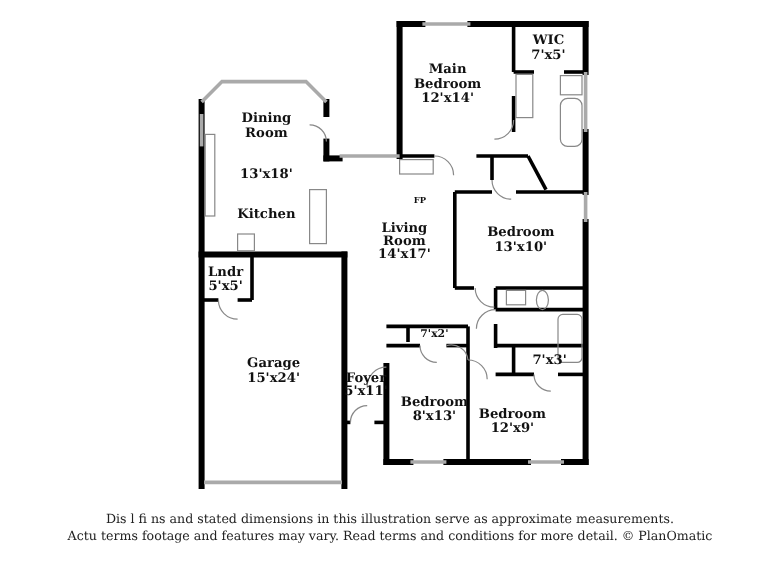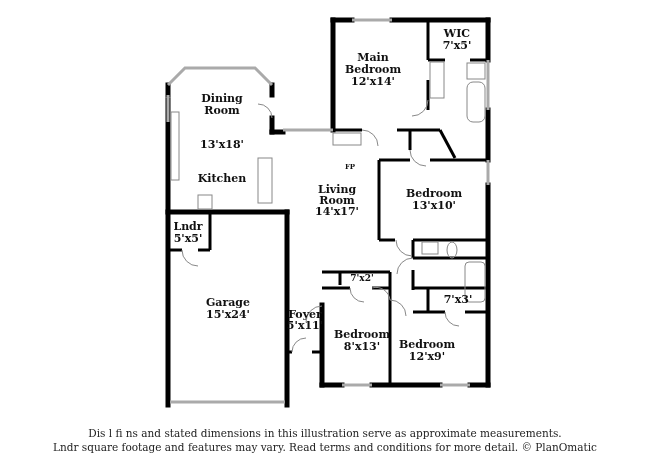--- a/index.html
+++ b/index.html
@@ -161,13 +161,13 @@
     <text class="room-label" x="362" y="338" font-size="11">Bedroom</text>
     <text class="room-label" x="362" y="350" font-size="11">8'x13'</text>
   </g>
   <g>
     <text class="room-label" x="427" y="348" font-size="11">Bedroom</text>
     <text class="room-label" x="427" y="360" font-size="11">12'x9'</text>
   </g>
 </svg>
 
 <div class="footer" style="top:427px;">Dis          l   fi      ns and stated dimensions in this illustration serve as approximate measurements.</div>
-<div class="footer" style="top:441px;">Lndr      square footage and features may vary. Read terms and conditions for more detail. © PlanOmatic</div>
+<div class="footer" style="top:441px;">Actu      terms footage and features may vary. Read terms and conditions for more detail. © PlanOmatic</div>
 
 </body></html>

